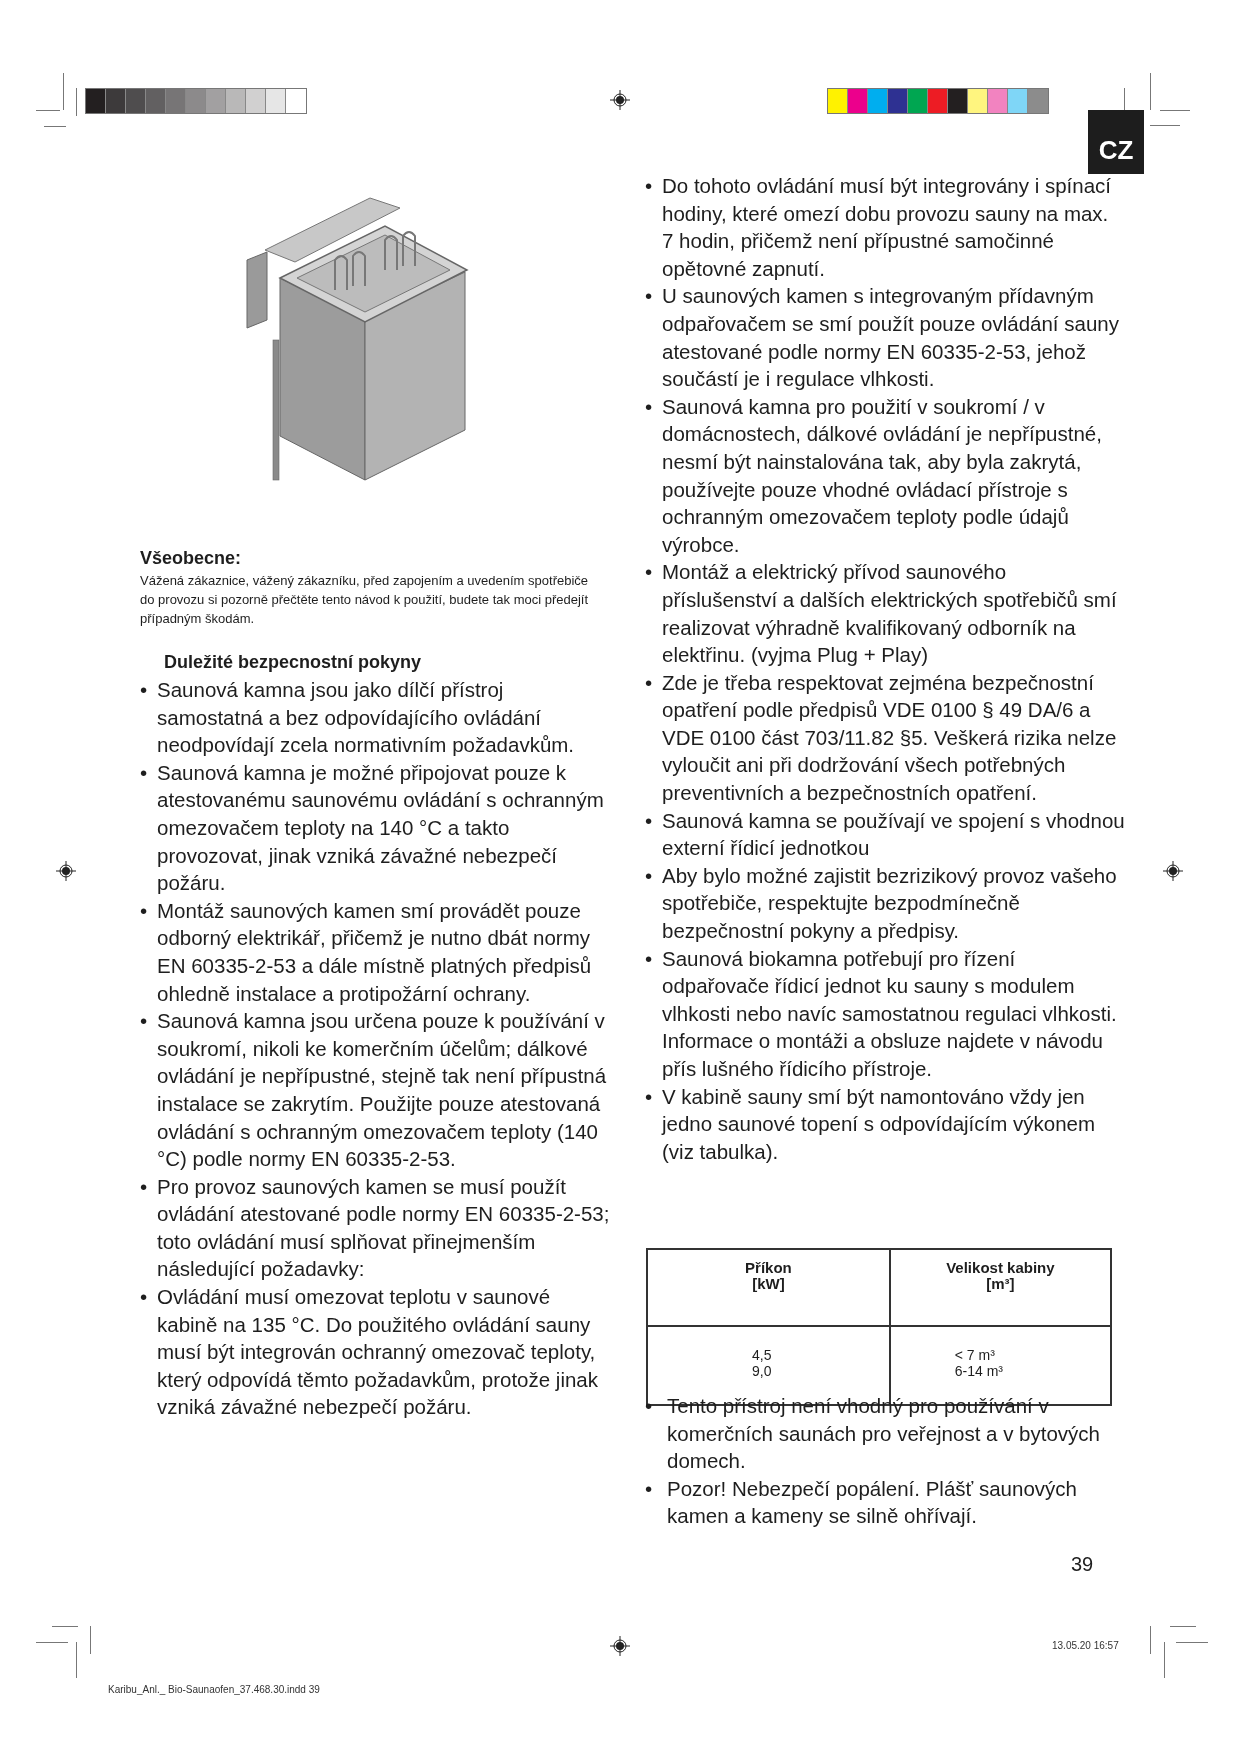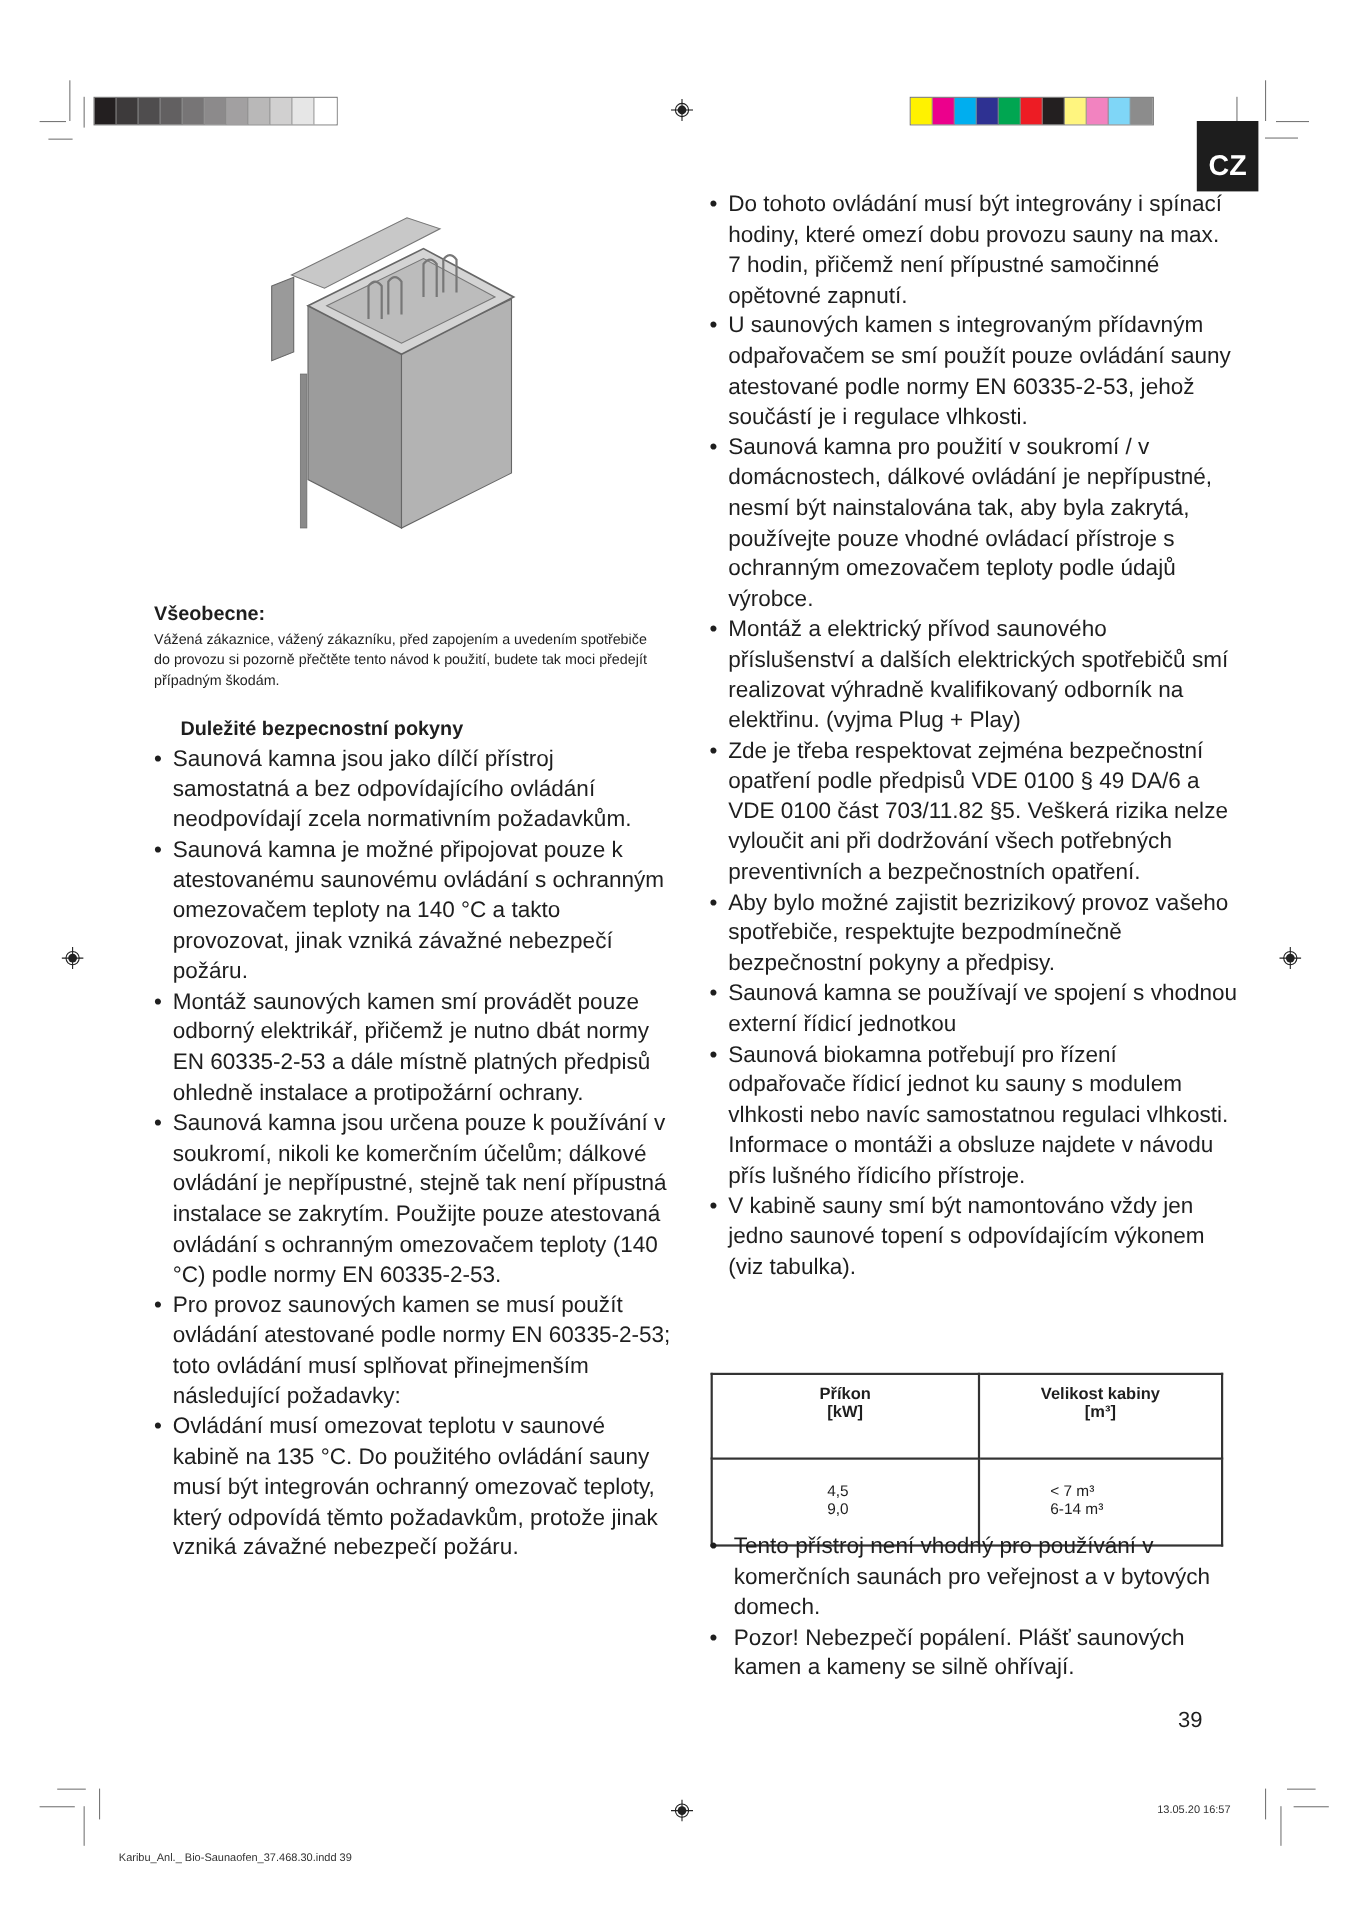--- a/index.html
+++ b/index.html
@@ -116,22 +116,22 @@
   </ul>
 </div>
 
 <div class="col-right">
   <ul class="list">
     <li>Do tohoto ovládání musí být integrovány i spínací hodiny, které omezí dobu provozu sauny na max. 7 hodin, přičemž není přípustné samočinné opětovné zapnutí.</li>
     <li>U saunových kamen s integrovaným přídavným odpařovačem se smí použít pouze ovládání sauny atestované podle normy EN 60335-2-53, jehož součástí je i regulace vlhkosti.</li>
     <li>Saunová kamna pro použití v soukromí / v domácnostech, dálkové ovládání je nepřípustné, nesmí být nainstalována tak, aby byla zakrytá, používejte pouze vhodné ovládací přístroje s ochranným omezovačem teploty podle údajů výrobce.</li>
     <li>Montáž a elektrický přívod saunového příslušenství a dalších elektrických spotřebičů smí realizovat výhradně kvalifikovaný odborník na elektřinu. (vyjma Plug + Play)</li>
     <li>Zde je třeba respektovat zejména bezpečnostní opatření podle předpisů VDE 0100 § 49 DA/6 a VDE 0100 část 703/11.82 §5. Veškerá rizika nelze vyloučit ani při dodržování všech potřebných preventivních a bezpečnostních opatření.</li>
+    <li>Saunová kamna se používají ve spojení s vhodnou externí řídicí jednotkou</li>
     <li>Aby bylo možné zajistit bezrizikový provoz vašeho spotřebiče, respektujte bezpodmínečně bezpečnostní pokyny a předpisy.</li>
-    <li>Saunová kamna se používají ve spojení s vhodnou externí řídicí jednotkou</li>
     <li>Saunová biokamna potřebují pro řízení odpařovače řídicí jednot ku sauny s modulem vlhkosti nebo navíc samostatnou regulaci vlhkosti. Informace o montáži a obsluze najdete v návodu přís lušného řídicího přístroje.</li>
     <li>V kabině sauny smí být namontováno vždy jen jedno saunové topení s odpovídajícím výkonem (viz tabulka).</li>
   </ul>
 </div>
 
 <table class="power-table">
   <tbody>
       <tr>
     <th><span>Příkon</span><br><span>[kW]</span></th>
     <th><span>Velikost kabiny</span><br><span>[m³]</span></th>

